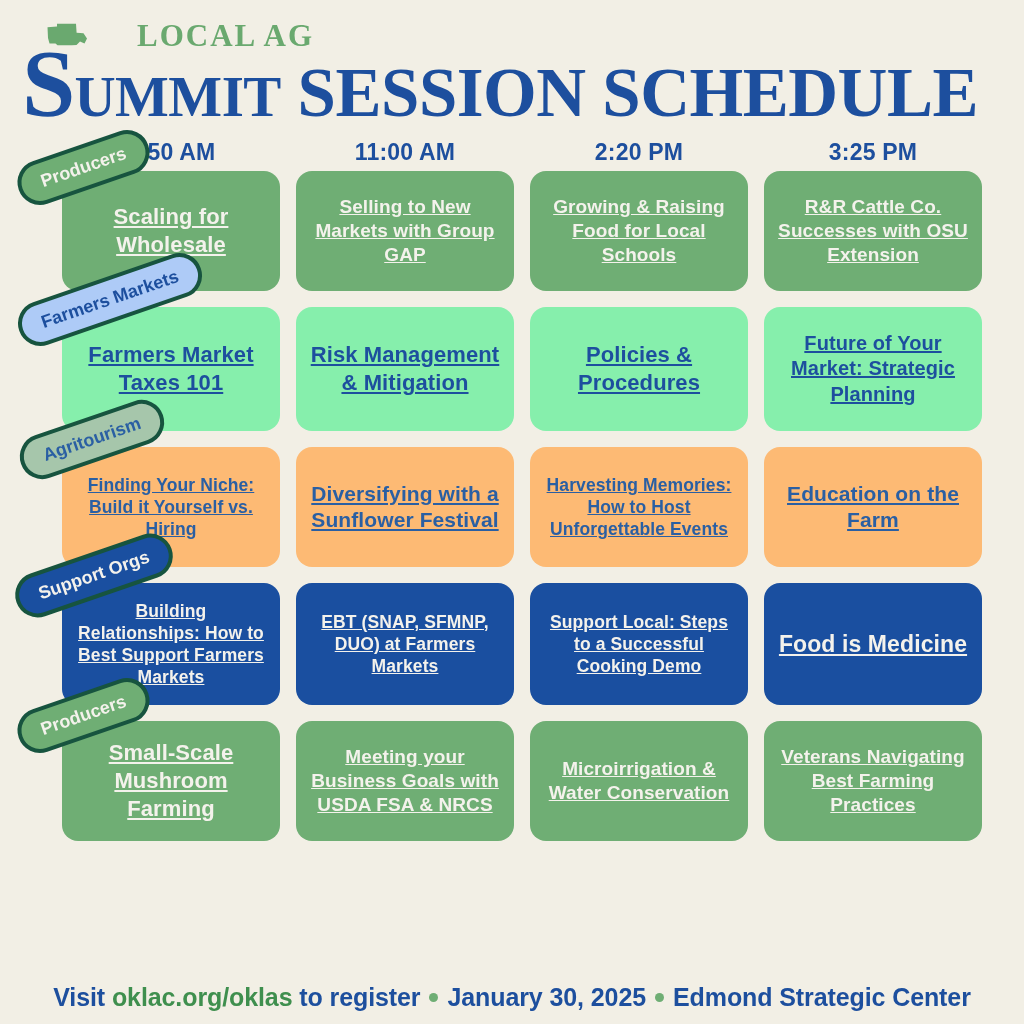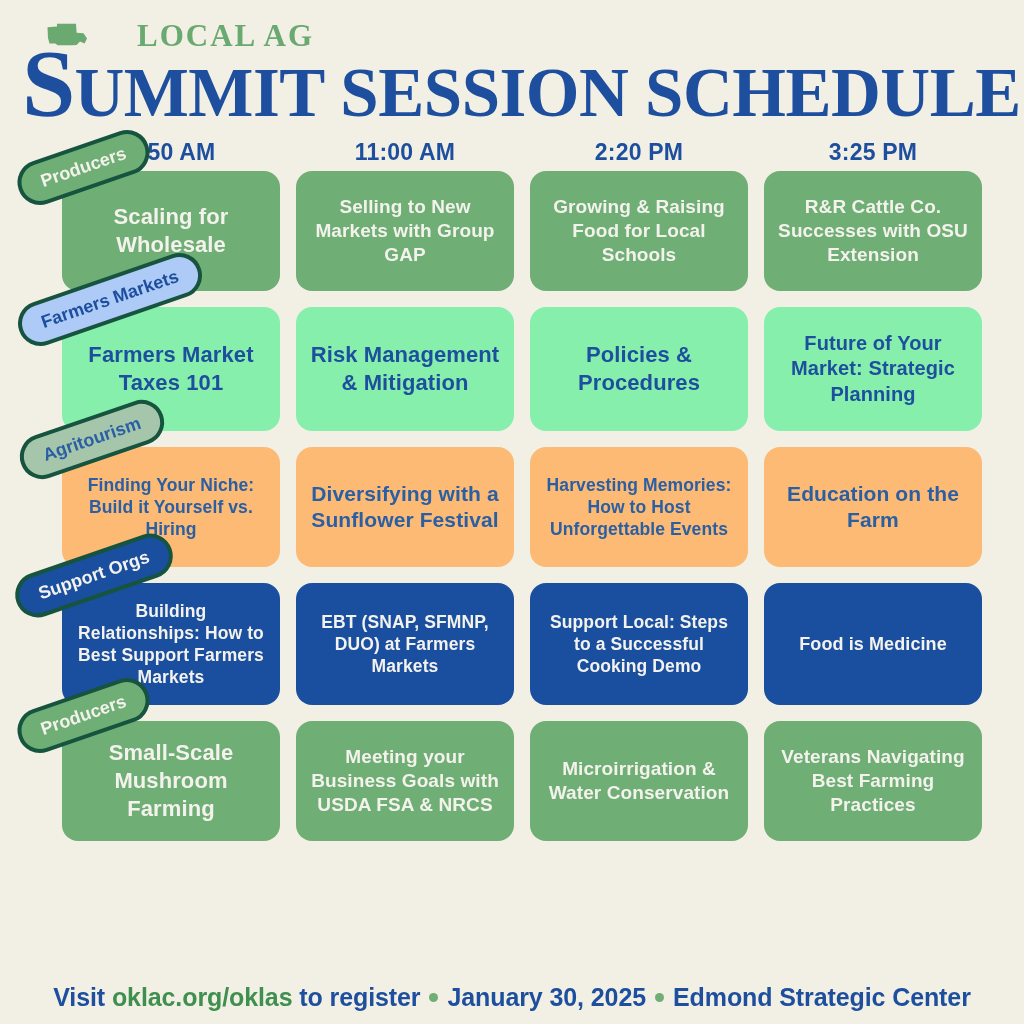--- a/index.html
+++ b/index.html
@@ -105,34 +105,35 @@
     box-sizing: border-box;
     border-radius: 16px;
     display: flex;
     align-items: center;
     justify-content: center;
     text-align: center;
     padding: 10px 12px;
     font-weight: 700;
     line-height: 1.26;
     letter-spacing: 0.1px;
+    text-decoration: underline;
   }
 
   
   .row-producers .card  { height: 120px; background: #6fae74; color: #f4f2ec; font-size: 19px; }
   .row-markets .card    { height: 124px; background: #86efac; color: #1d4f9e; font-size: 20px; }
   .row-agri .card       { height: 120px; background: #fdba74; color: #2a5fa3; font-size: 17.5px; }
   .row-support .card    { height: 122px; background: #1a4fa0; color: #f4f2ec; font-size: 17.5px; }
   .row-producers2 .card { height: 120px; background: #6fae74; color: #f4f2ec; font-size: 19px; }
 
   .row-producers .card.big,
   .row-producers2 .card.big { font-size: 22px; }
   .row-markets .card.big    { font-size: 22px; }
   .row-agri .card.big       { font-size: 21px; }
-  .row-support .card.big    { font-size: 18px; }
+  .row-support .card.big    { font-size: 23px; }
 
   
   .tag {
     position: absolute;
     transform: rotate(-19deg);
     transform-origin: center;
     border-radius: 999px;
     border: 4px solid #17543f;
     padding: 9px 20px 10px 20px;
     font-size: 18px;
@@ -179,21 +180,21 @@
   <div class="header">
     <div class="brand">
       <span class="ok-icon-wrap">
         <svg class="ok-shape" viewBox="0 0 42 26" xmlns="http://www.w3.org/2000/svg">
           <path d="M1.5 4.2 L11 3.6 L11 0.8 L30 0.8 L30.6 9.8 L37.5 10.2 L41 15.5 L38.5 20.5 L34 18.5 L30.5 22 L26 22.2 L11.5 22.2 L9.5 20.5 L3.5 20.5 L2 15 Z" fill="#6aa96f"></path>
         </svg>
       </span>
       <span class="brand-text">LOCAL AG</span>
     </div>
     <div class="title">
-      <span class="cap">S</span><span class="rest" style="font-size:69px">UMMIT</span><span class="rest"> SESSION SCHEDULE</span>
+      <span class="cap">S</span><span class="rest" style="font-size:57px">UMMIT</span><span class="rest"> SESSION SCHEDULE</span>
     </div>
   </div>
 
   <div class="times">
     <div class="time-col">9:50 AM</div>
     <div class="time-col">11:00 AM</div>
     <div class="time-col">2:20 PM</div>
     <div class="time-col">3:25 PM</div>
   </div>
 

